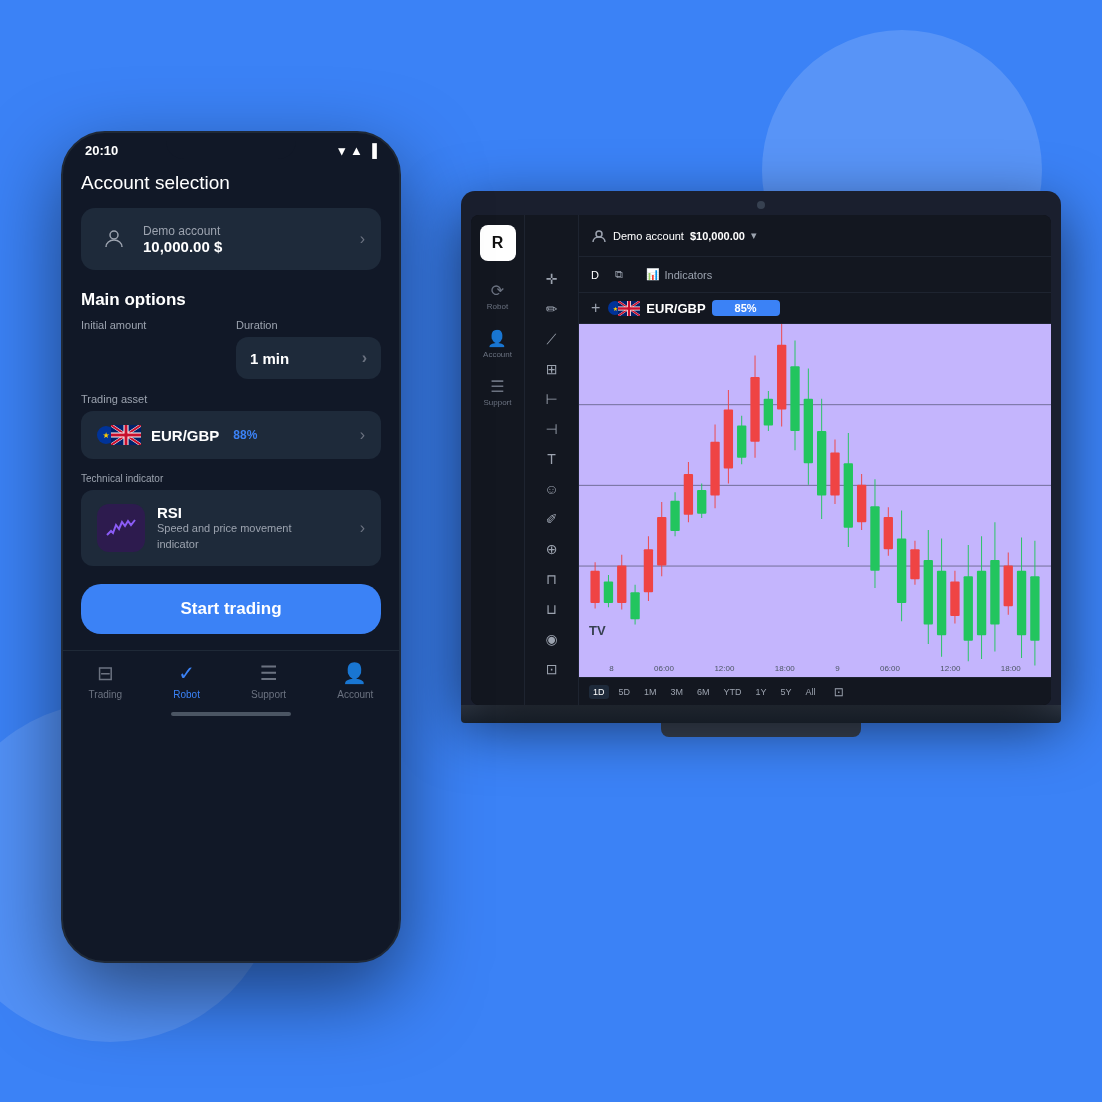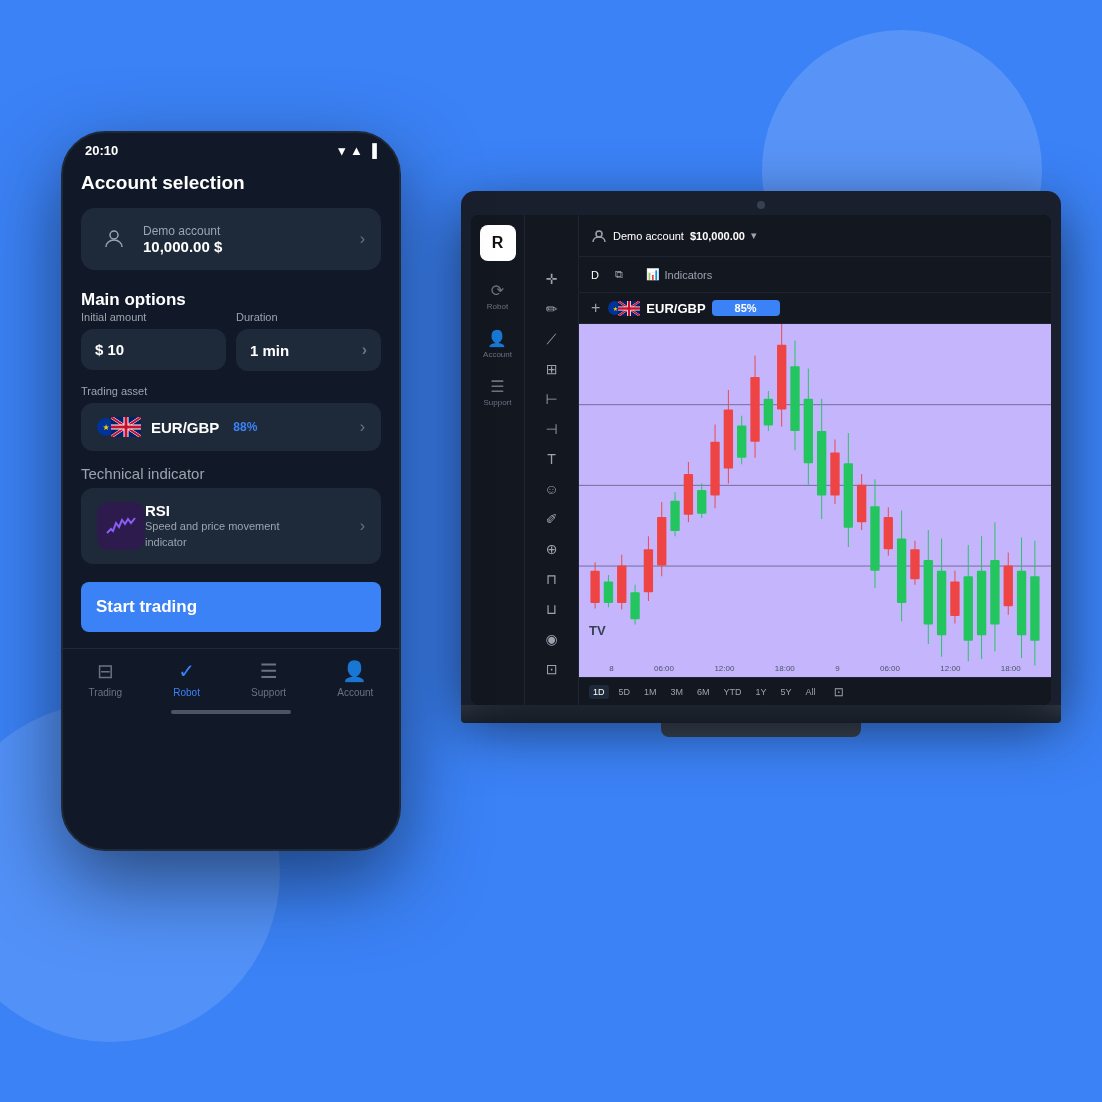--- a/index.html
+++ b/index.html
@@ -42,21 +42,21 @@
       align-items: flex-start;
       justify-content: flex-start;
     }
 
     
     .phone {
       position: absolute;
       left: 0;
       top: 40px;
       width: 340px;
-      height: 720px;
+      height: 832px;
       background: #111827;
       border-radius: 44px;
       box-shadow: 0 30px 80px rgba(0,0,0,0.5);
       z-index: 10;
       overflow: hidden;
       border: 2px solid #1f2937;
     }
 
     .phone-notch {
       position: absolute;
@@ -86,21 +86,21 @@
       align-items: center;
     }
 
     .phone-content {
       padding: 14px 18px 0;
     }
 
     .account-selection-title {
       color: white;
       font-size: 19px;
-      font-weight: 700;
+      font-weight: 400;
       margin-bottom: 14px;
     }
 
     .account-card {
       background: #1e2a3a;
       border-radius: 14px;
       padding: 14px 16px;
       display: flex;
       align-items: center;
       justify-content: space-between;
@@ -147,20 +147,21 @@
     }
 
     .options-row {
       display: flex;
       gap: 10px;
       margin-bottom: 14px;
     }
 
     .option-group {
       flex: 1;
+      margin-top: 8px;
     }
 
     .option-label {
       color: #9ca3af;
       font-size: 11px;
       margin-bottom: 6px;
     }
 
     .option-input {
       background: #1e2a3a;
@@ -191,37 +192,38 @@
     }
 
     .asset-left {
       display: flex;
       align-items: center;
       gap: 10px;
     }
 
     .tech-indicator-label {
       color: #9ca3af;
-      font-size: 15px;
+      font-size: 10px;
       margin-bottom: 6px;
     }
 
     .rsi-card {
       background: #1e2a3a;
       border-radius: 12px;
       padding: 14px 16px;
       display: flex;
       align-items: center;
       justify-content: space-between;
       margin-bottom: 18px;
     }
 
     .rsi-left {
       display: flex;
       align-items: center;
+      gap: 12px;
     }
 
     .rsi-icon-box {
       width: 48px;
       height: 48px;
       background: #2d1b4e;
       border-radius: 12px;
       display: flex;
       align-items: center;
       justify-content: center;
@@ -235,22 +237,23 @@
 
     .rsi-text .desc {
       color: #9ca3af;
       font-size: 11px;
       max-width: 160px;
       line-height: 1.4;
     }
 
     .start-trading-btn {
       background: #3b82f6;
-      border-radius: 8px;
+      border-radius: 20px;
       padding: 15px;
+      text-align: center;
       color: white;
       font-size: 17px;
       font-weight: 700;
       margin-bottom: 16px;
       cursor: pointer;
     }
 
     .phone-bottom-nav {
       display: flex;
       justify-content: space-around;
@@ -599,23 +602,20 @@
           </div>
         </div>
         <span class="chevron">›</span>
       </div>
 
       <div class="main-options-title">Main options</div>
 
       <div class="options-row">
         <div class="option-group">
           <div class="option-label">Initial amount</div>
-          <div class="option-input">
-            <span>$ 10</span>
-          </div>
         </div>
         <div class="option-group">
           <div class="option-label">Duration</div>
           <div class="option-input">
             <span>1 min</span>
             <span class="chevron">›</span>
           </div>
         </div>
       </div>
 

